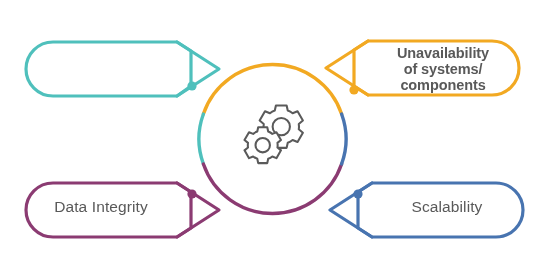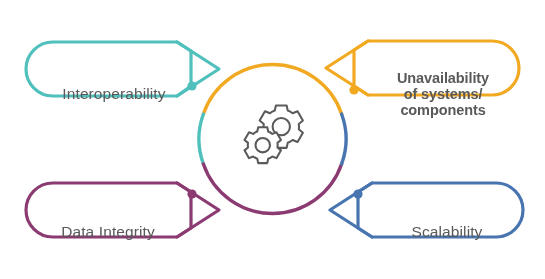--- a/index.html
+++ b/index.html
@@ -31,42 +31,41 @@
   .pill-label {
     position: absolute;
     display: flex;
     align-items: center;
     justify-content: center;
     text-align: center;
     color: #595959;
     line-height: 1.12;
     white-space: pre-line;
     pointer-events: none;
-    margin-top: 25px;
   }
   .lbl-interoperability {
     left: 34px;
     top: 44px;
     width: 160px;
     height: 50px;
     font-size: 15.5px;
     font-weight: 400;
     letter-spacing: 0.1px;
   }
   .lbl-unavailability {
     left: 368px;
     top: 38px;
     width: 150px;
     height: 62px;
     font-size: 14.5px;
     font-weight: 700;
     letter-spacing: -0.1px;
   }
   .lbl-dataintegrity {
-    left: 28px;
+    left: 21px;
     top: 182px;
     width: 160px;
     height: 50px;
     font-size: 15.5px;
     font-weight: 400;
     letter-spacing: 0.1px;
   }
   .lbl-scalability {
     left: 372px;
     top: 182px;
@@ -150,21 +149,20 @@
                  L 13.3 12.6 L 9.3 11.0 A 13.5 13.5 0 0 1 5.3 13.2
                  L 4.4 17.4 L -4.4 17.4 L -5.3 13.2
                  A 13.5 13.5 0 0 1 -9.3 11.0 L -13.3 12.6 L -17.7 5.0
                  L -14.3 2.2 A 13.5 13.5 0 0 1 -14.3 -2.2 L -17.7 -5.0
                  L -13.3 -12.6 L -9.3 -11.0 A 13.5 13.5 0 0 1 -5.3 -13.2 Z" fill="#ffffff" stroke="#5a5a5a" stroke-width="2.0" stroke-linejoin="round" stroke-linecap="round"></path>
         <circle cx="0" cy="0" r="7.0" fill="#ffffff" stroke="#5a5a5a" stroke-width="2.0"></circle>
       </g>
     </g>
   </svg>
 
-  <div class="pill-label lbl-interoperability" style="color: rgb(89, 89, 89);">Interoperability</div>
 
   <div class="pill-label lbl-unavailability" style="color: rgb(89, 89, 89);">Unavailability
 of systems/
 components</div>
 
   <div class="pill-label lbl-dataintegrity" style="color: rgb(89, 89, 89);">Data Integrity</div>
 
   <div class="pill-label lbl-scalability" style="color: rgb(89, 89, 89); text-align: right;">Scalability</div>
 
 </div>

